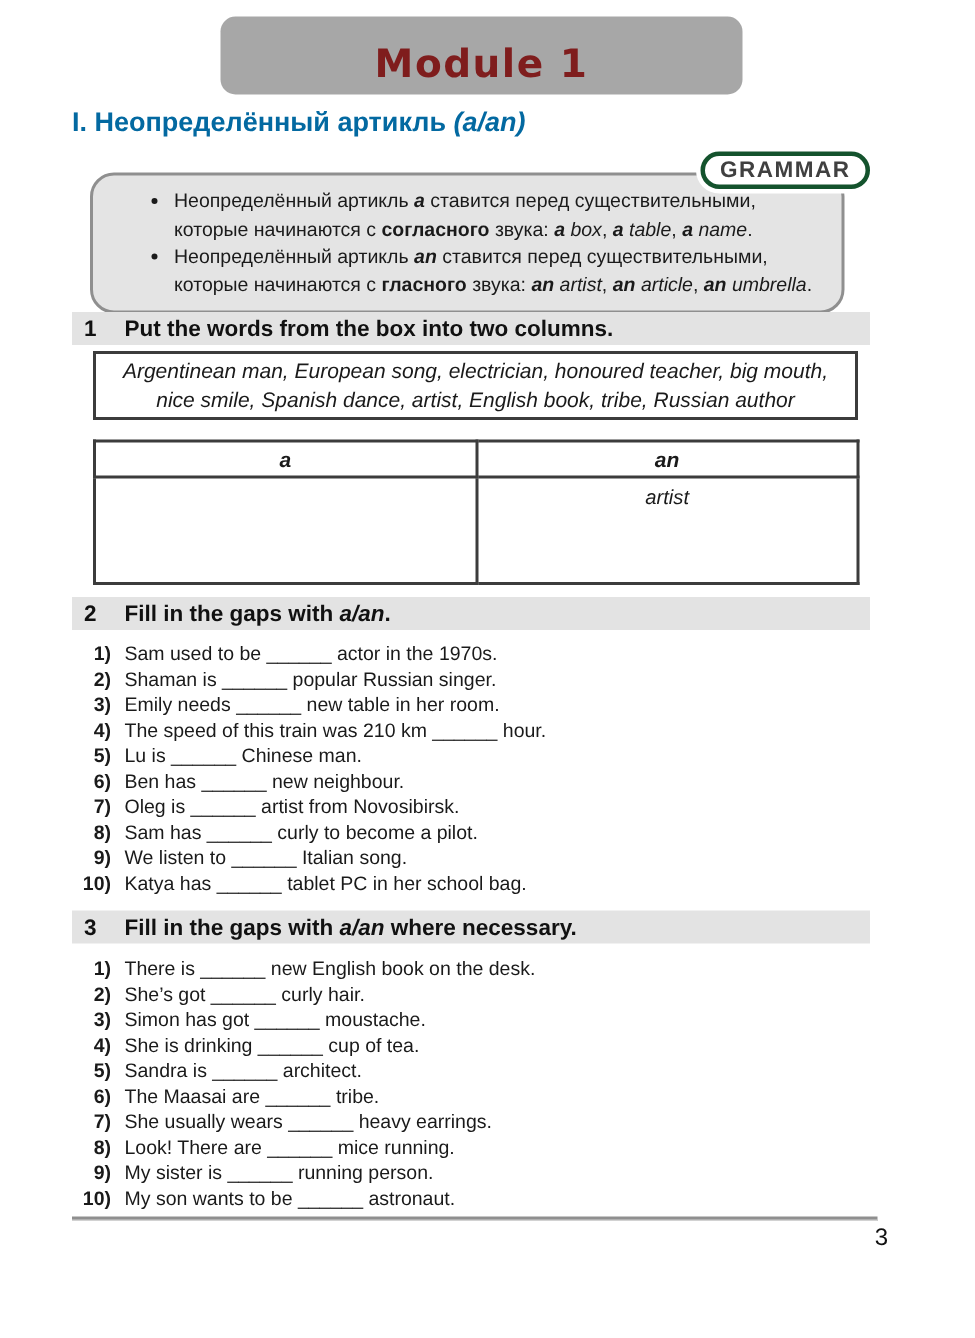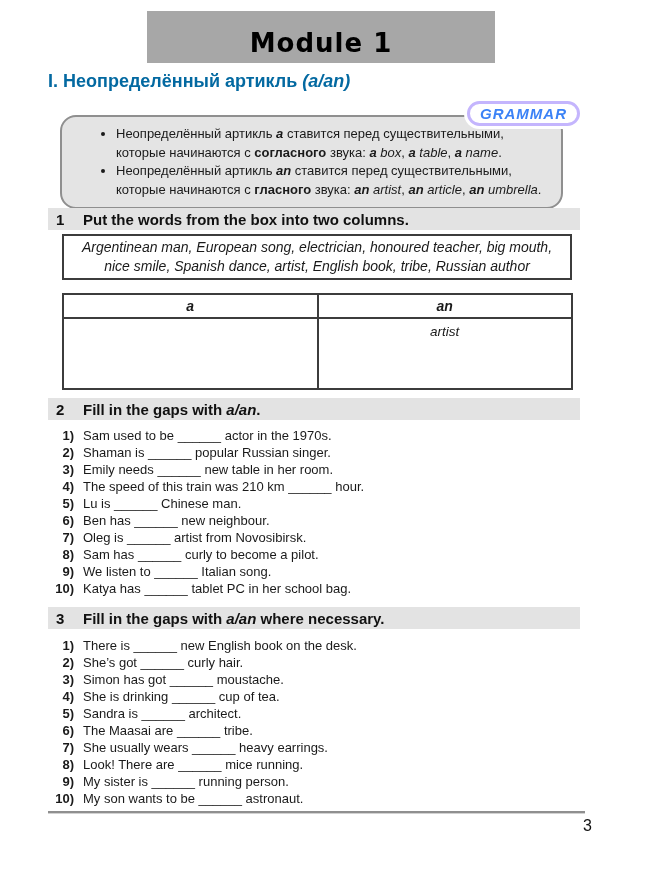--- a/index.html
+++ b/index.html
@@ -6,47 +6,46 @@
   .page {
     position:relative; width:650px; height:892px; background:#ffffff;
     font-family:"Liberation Sans", sans-serif; color:#1a1a1a; overflow:hidden;
   }
   .b { font-weight:bold; }
   .i { font-style:italic; }
 
   
   .module-banner {
     position:absolute; left:147px; top:11px; width:348px; height:52px;
-    background:#a7a7a7; color:#000000;
+    background:#a7a7a7; color:#7f1d1d;
     font-family:"DejaVu Sans", sans-serif; font-weight:bold; font-size:26px;
     letter-spacing:1px; display:flex; align-items:flex-end; justify-content:center;
-    padding-bottom:5px; box-sizing:border-box;
+    padding-bottom:5px; box-sizing:border-box;border-radius:10px;
   }
 
   
   .section-title {
     position:absolute; left:48px; top:71px; margin:0;
     font-size:18px; font-weight:bold; color:#0369a1;
   }
 
   
   .grammar-wrap { position:absolute; left:60px; top:115px; width:503px; }
   .grammar-box {
     background:#e4e4e4; border:2px solid #8f8f8f; border-radius:16px;
     padding:8px 12px 8px 8px; box-sizing:border-box; min-height:85px;
   }
   .grammar-rules { margin:0; padding-left:24px; list-style:disc; }
   .grammar-rule { font-size:13px; line-height:18.5px; color:#1a1a1a;margin-left:22px; }
   .grammar-badge {
     position:absolute; top:-14px; right:-17px;
-    background:#ffffff; border:3px solid #c4b5fd; border-radius:16px;
+    background:#ffffff; border:3px solid #14532d; border-radius:16px;
     box-shadow:0 0 0 3px #ffffff;
     padding:1px 10px; font-size:15px; font-weight:bold; letter-spacing:1px;
-    color:#3b82f6;
-    font-style:italic;
+    color:#404040;
   }
 
   
   .ex-header {
     position:absolute; left:48px; width:532px; height:22px;
     background:#e3e3e3; display:flex; align-items:center;
     font-weight:bold; font-size:15px; color:#111;
   }
   .ex-header .ex-num { width:27px; padding-left:8px; flex:none; }
 

